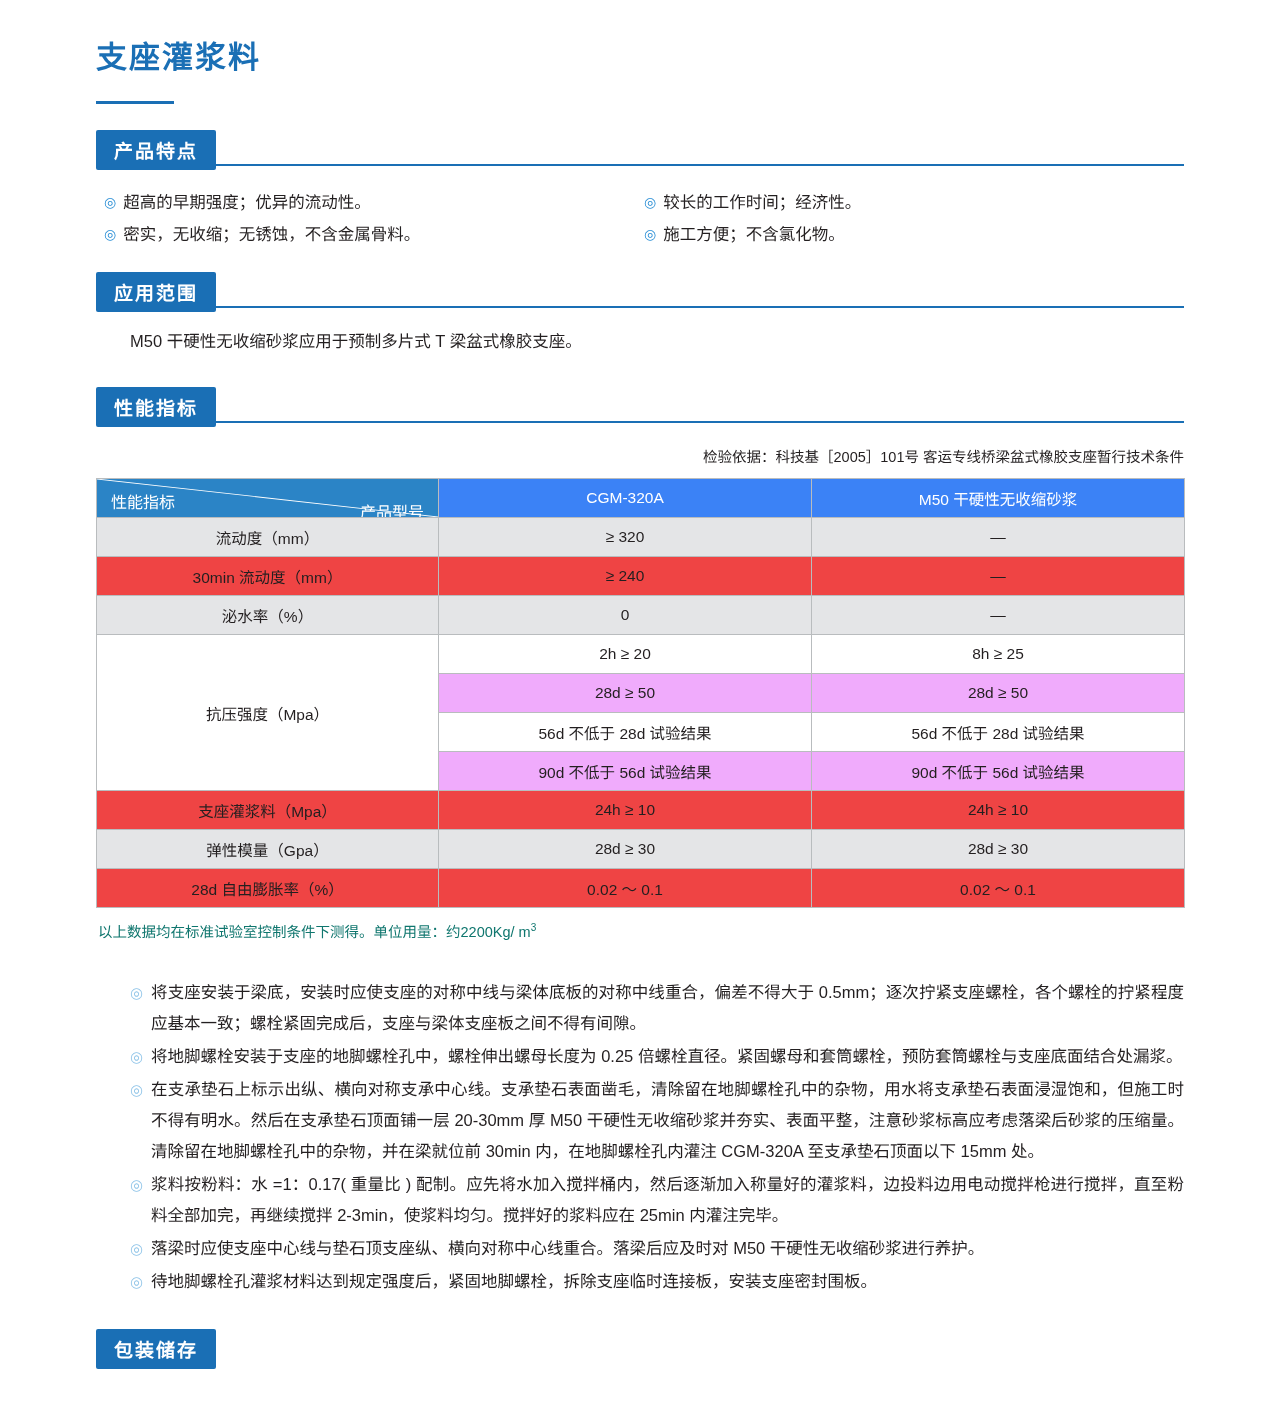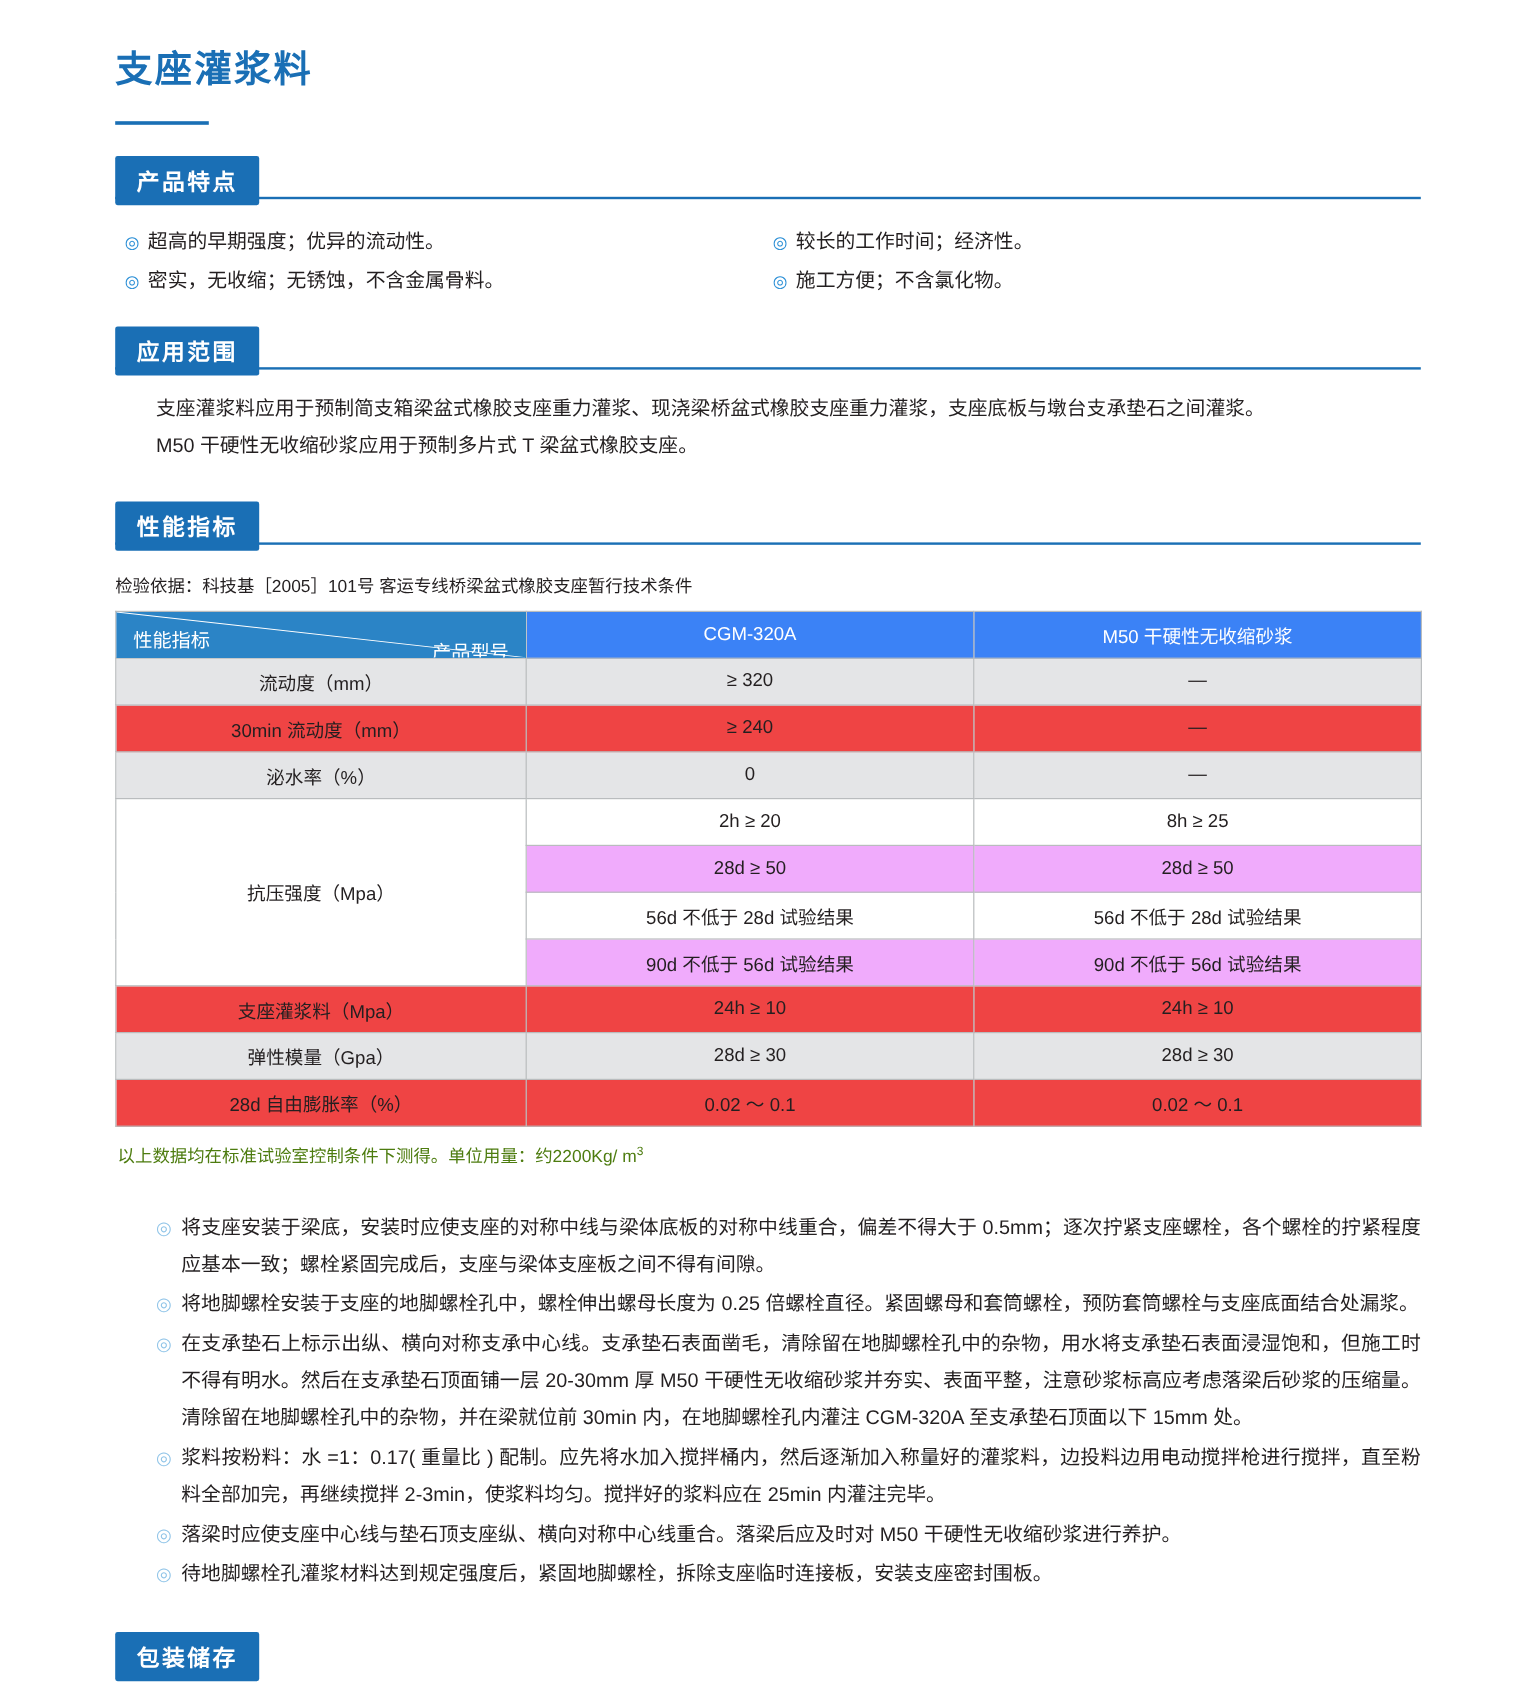--- a/index.html
+++ b/index.html
@@ -95,21 +95,21 @@
     padding: 10px 0 4px 34px;
   }
   .para {
     font-size: 16.5px;
     line-height: 31px;
     color: #231f20;
   }
 
   
   .table-note {
-    text-align: left;
+    text-align: right;
     font-size: 14.5px;
     color: #231f20;
     margin: 22px 0 12px 0;
   }
   table.perf {
     border-collapse: collapse;
     width: 1088px;
     margin: 0 auto;
     table-layout: fixed;
   }
@@ -156,21 +156,21 @@
   }
   .row-grey td { background: #e4e5e7; }
   .row-white td { background: #ef4444; }
   .cell-grey { background: #f0abfc; }
   .cell-white { background: #ffffff; }
   .label-col { width: 342px; }
   .val-col { width: 373px; }
 
   .table-foot {
     font-size: 14.5px;
-    color: #4d7c0f;
+    color: #0f766e;
     margin: 12px 0 0 0;
     padding-left: 2px;
   }
   .table-foot sup { font-size: 10px; }
 
   
   .proc-list {
     padding: 10px 0 4px 0;
   }
   .proc-item {
@@ -229,21 +229,20 @@
   </div>
 
   <div class="spacer-sm"></div>
 
   <div class="section-head">
     <span class="section-tab">应用范围</span>
     <div class="section-rule"></div>
   </div>
 
   <div class="para-block">
-    <div class="para">支座灌浆料应用于预制简支箱梁盆式橡胶支座重力灌浆、现浇梁桥盆式橡胶支座重力灌浆，支座底板与墩台支承垫石之间灌浆。</div>
     <div class="para">M50 干硬性无收缩砂浆应用于预制多片式 T 梁盆式橡胶支座。</div>
   </div>
 
   <div class="spacer-md"></div>
 
   <div class="section-head">
     <span class="section-tab">性能指标</span>
     <div class="section-rule"></div>
   </div>
 

